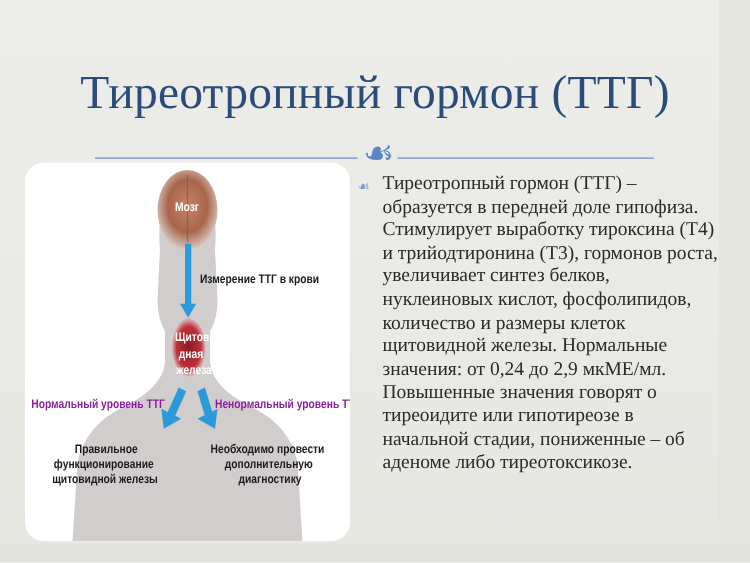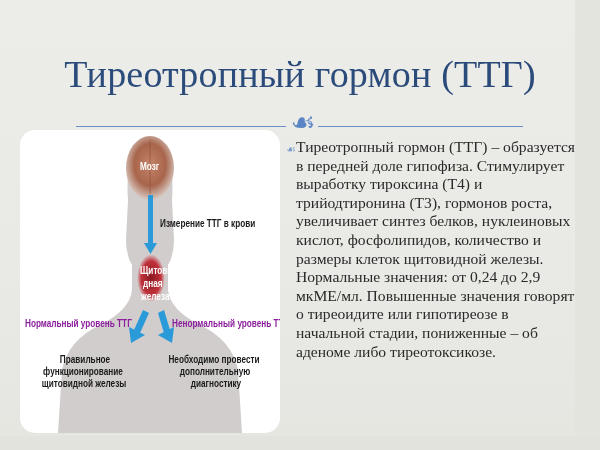--- a/index.html
+++ b/index.html
@@ -34,21 +34,21 @@
   .purple { color:#8a1e9c; }
   .black { color:#1a1a1a; }
   .white { color:#ffffff; }
   .text-block {
     position:absolute; left:288px; top:138px; width:290px;
     font-family:"Liberation Serif", serif; font-size:15.6px; line-height:18.6px; color:#2a2a2a;
   }
   .bullet-icon {
     position:absolute; left:-2px; top:3px; font-size:11px; color:#7a9ccc; font-family:"DejaVu Serif", serif;
   }
-  .para { margin-left:8px;font-family:Liberation Serif, serif; }
+  .para { margin-left:18px;font-family:Liberation Serif, serif; }
 </style>
 </head>
 <body>
 
 <div class="slide">
   <div class="right-band"></div>
   <div class="bottom-band"></div>
 
   <div class="title">Тиреотропный гормон (ТТГ)</div>
 

